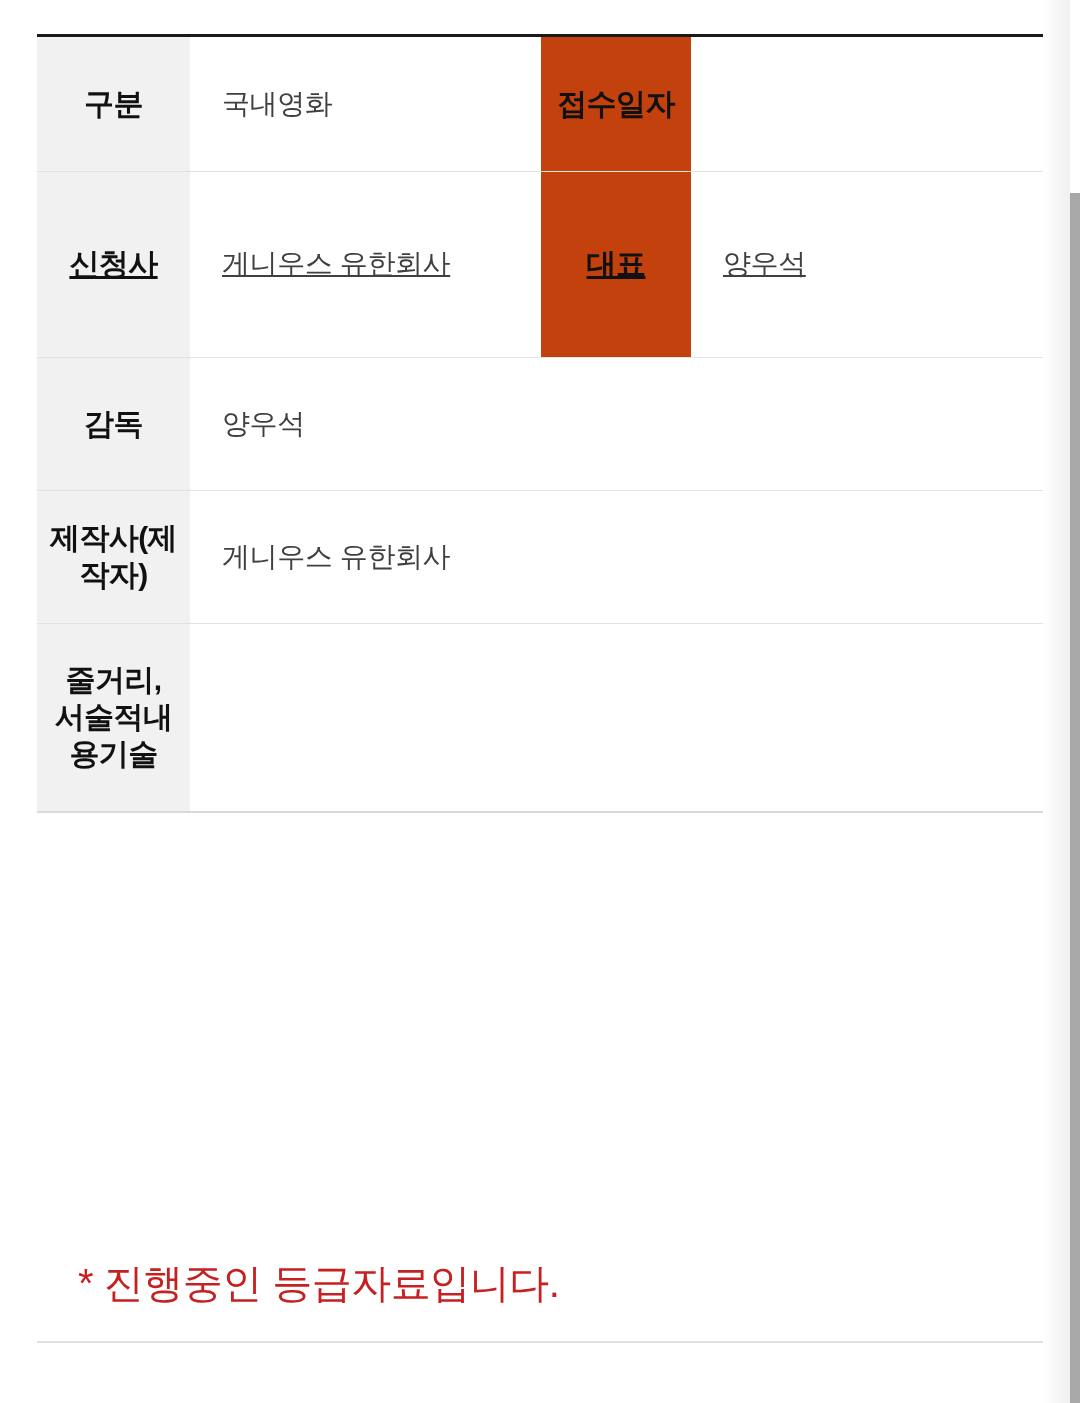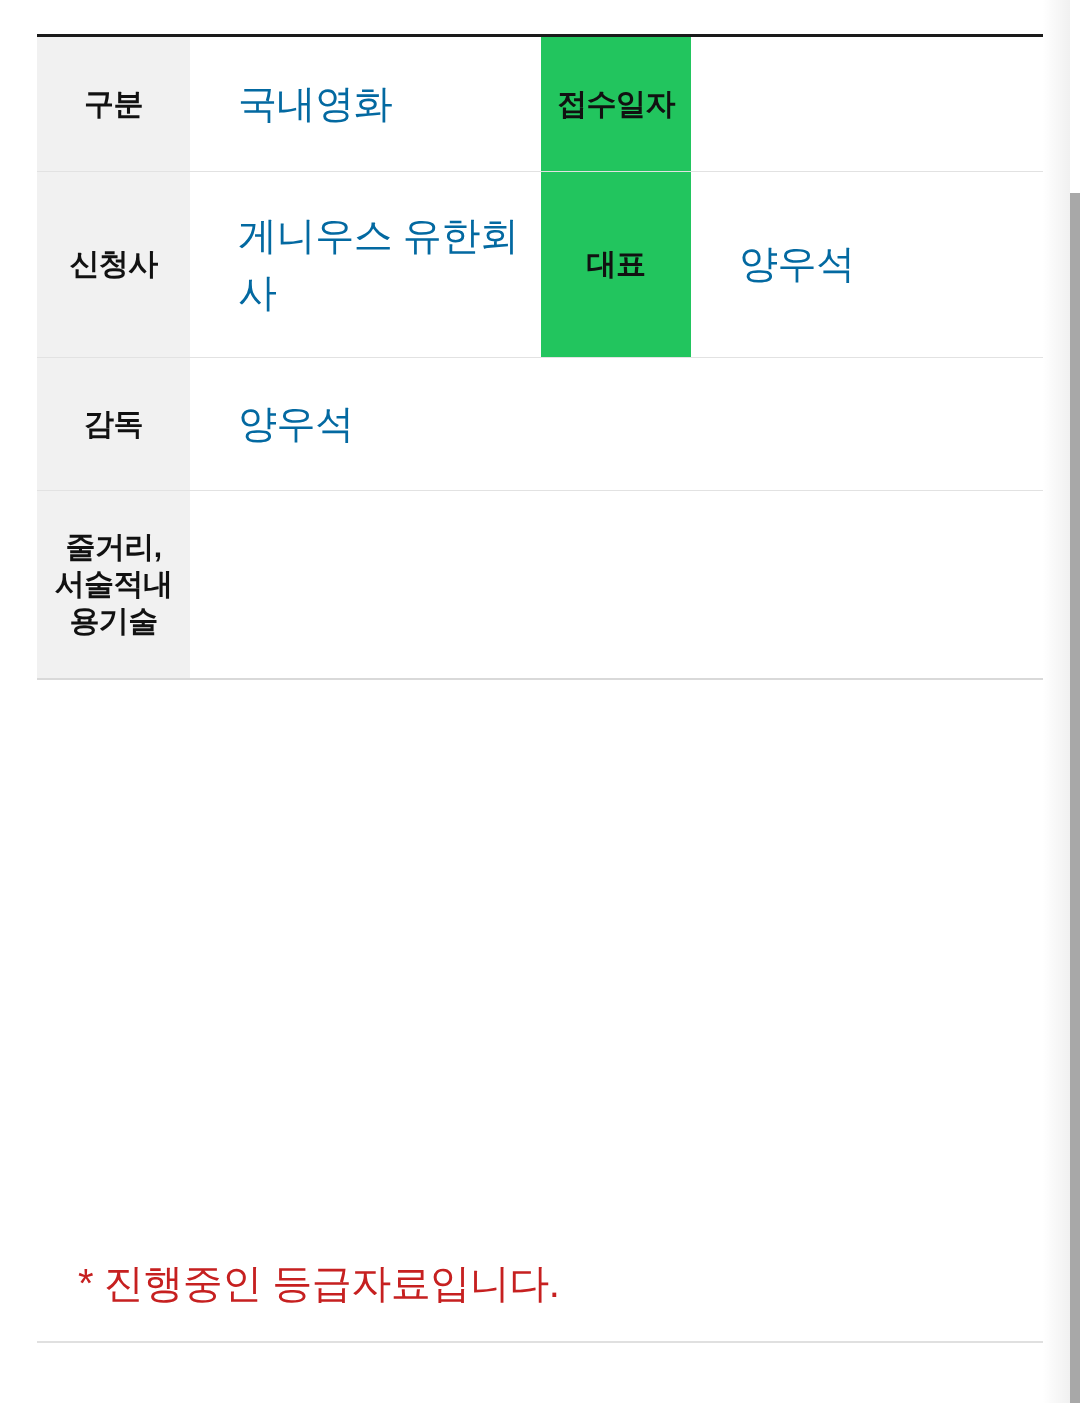--- a/index.html
+++ b/index.html
@@ -55,57 +55,57 @@
     font-size: 30px;
     text-align: center;
     line-height: 1.22;
     letter-spacing: -0.6px;
     padding: 6px 4px;
     box-sizing: border-box;
   }
 
   th.lbl-sub {
     width: 150px;
-    background: #22c55e;
+    background: #c2410c;
     color: #111111;
     font-weight: bold;
     font-size: 30px;
     text-align: center;
     line-height: 1.22;
     letter-spacing: -0.6px;
     padding: 6px 4px;
     box-sizing: border-box;
   }
 
   td.val {
-    color: #0369a1;
-    font-size: 39px;
+    color: #404040;
+    font-size: 28px;
     line-height: 1.45;
     letter-spacing: -0.4px;
-    padding: 6px 0 6px 48px;
+    padding: 6px 0 6px 32px;
     word-break: break-all;
     box-sizing: border-box;
   }
 
   td.val-narrow {
     width: 351px;
   }
 
   td.val-rest {
     width: 352px;
   }
 
   td.val-wide {
     width: 853px;
   }
 
   
   .r-gubun      th, .r-gubun      td { height: 136px; }
   .r-title      th, .r-title      td { height: 132px; }
-  .r-applicant  th, .r-applicant  td { height: 186px; }
+  .r-applicant  th, .r-applicant  td { height: 186px; text-decoration: underline; }
   .r-director   th, .r-director   td { height: 133px; }
   .r-cast       th, .r-cast       td { height: 134px; }
   .r-producer   th, .r-producer   td { height: 133px; }
   .r-year       th, .r-year       td { height: 132px; }
   .r-synopsis   th, .r-synopsis   td { height: 188px; }
 
   .detail-table tr:last-child {
     border-bottom: 2px solid #d9d9d9;
   }
 
@@ -178,20 +178,27 @@
         <th class="lbl-sub">대표</th>
         <td class="val val-rest">양우석</td>
       </tr>
 
       <tr class="r-director">
         <th class="lbl">감독</th>
         <td class="val val-wide" colspan="3">양우석</td>
       </tr>
 
 
+      <tr class="r-producer">
+        <th class="lbl">
+          <span>제작사(제</span><br>
+          <span>작자)</span>
+        </th>
+        <td class="val val-wide" colspan="3">게니우스 유한회사</td>
+      </tr>
 
 
       <tr class="r-synopsis">
         <th class="lbl">
           <span>줄거리,</span><br>
           <span>서술적내</span><br>
           <span>용기술</span>
         </th>
         <td class="val val-wide" colspan="3"></td>
       </tr>

